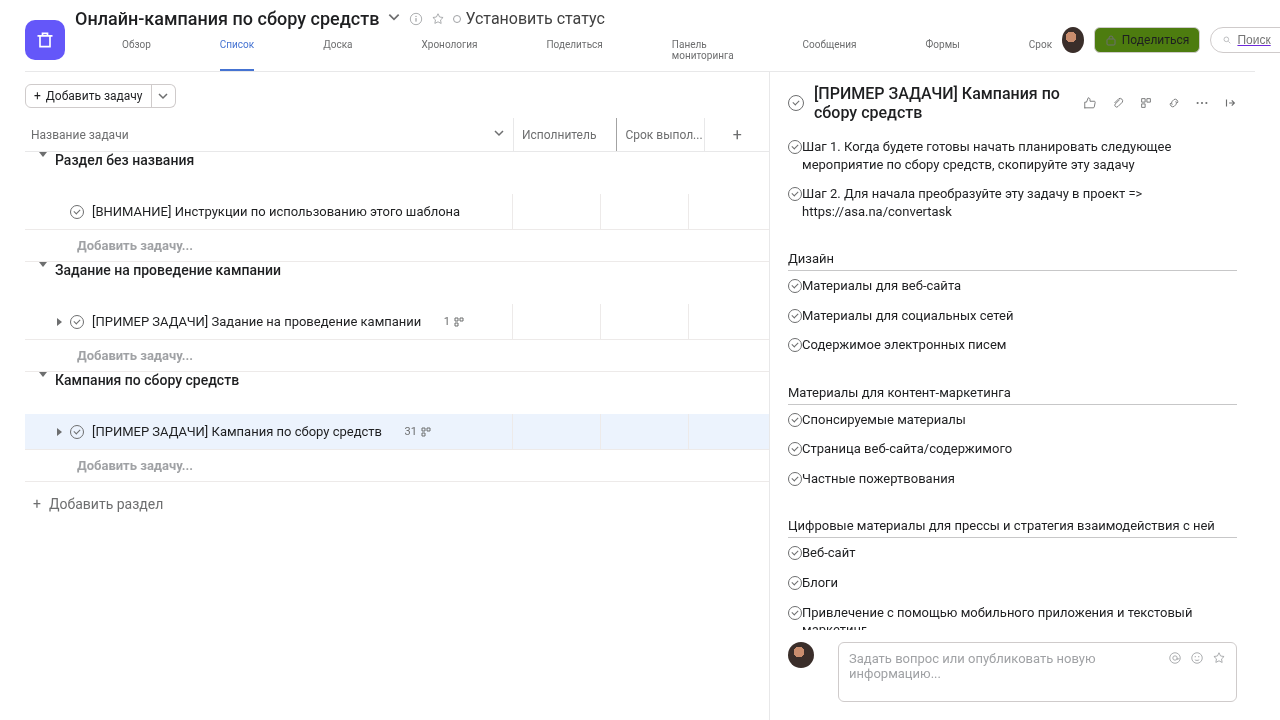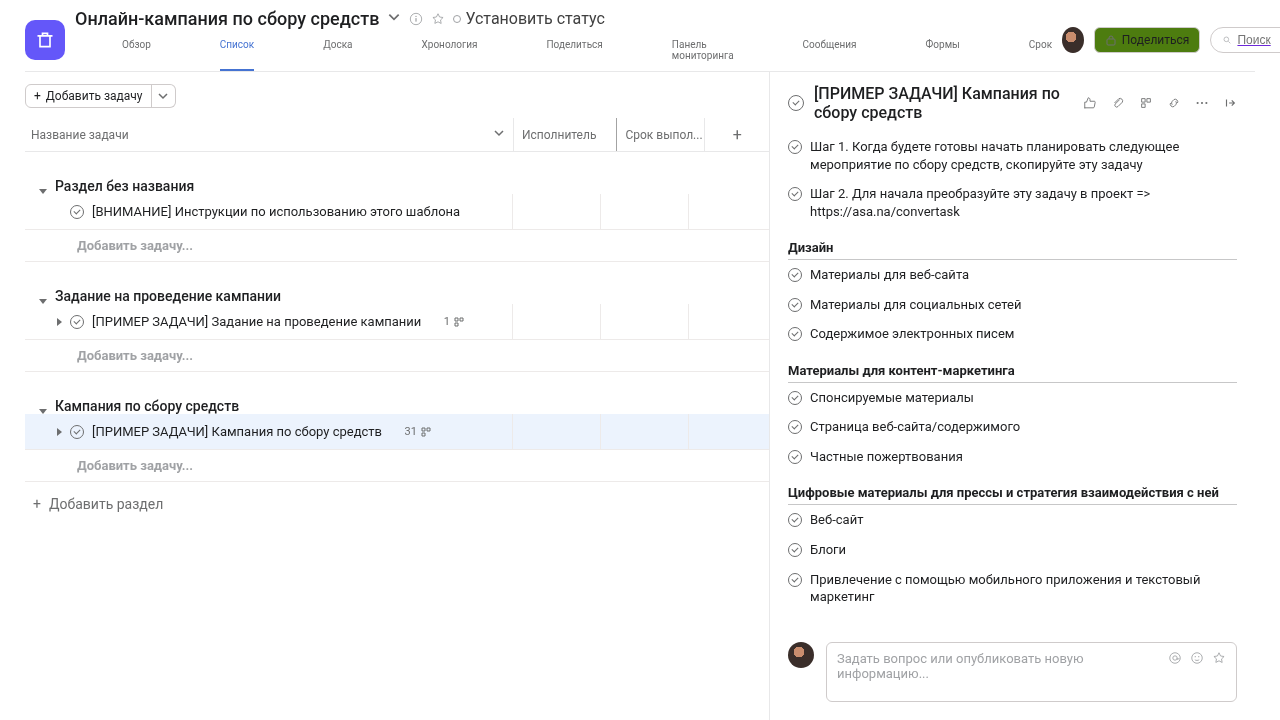--- a/index.html
+++ b/index.html
@@ -47,21 +47,21 @@
   
   .col-header { display: flex; align-items: center; border-bottom: 1px solid #e8e8e9; height: 34px; color: #6d6e6f; font-size: 12px; }
   .col-name { flex: 0 0 488px; padding-left: 6px; position: relative; display: flex; align-items: center; }
   .col-assignee { flex: 0 0 88px; border-left: 1px solid #e8e8e9; padding: 0 8px; height: 100%; display: flex; align-items: center; }
   .col-due { flex: 0 0 88px; border-left: 1px solid #a3a3a3; padding: 0 8px; height: 100%; display: flex; align-items: center; overflow: hidden; white-space: nowrap; text-overflow: ellipsis; margin-left: 12px; }
   .col-extra { flex: 1; border-left: 1px solid #e8e8e9; height: 100%; display: flex; align-items: center; justify-content: center; }
   .sort-caret { position: absolute; right: 8px; color: #6d6e6f; }
   .plus-col { color: #6d6e6f; font-size: 16px; cursor: pointer; }
 
   
-  .section-header { display: flex; align-items: flex-end; height: 42px; padding-left: 14px; gap: 8px; font-weight: 500; font-size: 14px; }
+  .section-header { display: flex; align-items: flex-start; height: 42px; padding-left: 14px; gap: 8px; font-weight: 500; font-size: 14px; }
   .tri { width: 0; height: 0; border-left: 4px solid transparent; border-right: 4px solid transparent; border-top: 5px solid #6d6e6f; }
   .task-row { display: flex; align-items: center; height: 36px; border-bottom: 1px solid #edeae9; font-size: 13px; }
   .task-row.selected { background: #ecf3fd; }
   .task-row .row-name { flex: 0 0 488px; display: flex; align-items: center; gap: 8px; padding-left: 32px; border-right: 1px solid #edeae9; height: 100%; }
   .task-row .row-assignee { flex: 0 0 88px; border-right: 1px solid #edeae9; height: 100%; }
   .task-row .row-due { flex: 0 0 88px; border-right: 1px solid #edeae9; height: 100%; }
   .task-row .row-extra { flex: 1; }
   .caret-right { width: 0; height: 0; border-top: 4px solid transparent; border-bottom: 4px solid transparent; border-left: 5px solid #6d6e6f; }
   .check-circ { width: 14px; height: 14px; border: 1.2px solid #6d6e6f; border-radius: 50%; position: relative; flex-shrink: 0; }
   .check-circ::after { content: ""; position: absolute; left: 3px; top: 3px; width: 5px; height: 3px; border-left: 1.2px solid #6d6e6f; border-bottom: 1.2px solid #6d6e6f; transform: rotate(-45deg); }
@@ -71,26 +71,26 @@
 
   
   .detail-header { display: flex; align-items: center; padding: 12px 18px 10px; gap: 10px; }
   .detail-title { font-size: 16px; font-weight: 500; flex: 1; }
   .detail-actions { display: flex; gap: 14px; color: #6d6e6f; }
   .detail-actions span { cursor: pointer; display: inline-flex; }
   .check-circ-lg { width: 16px; height: 16px; border: 1.3px solid #6d6e6f; border-radius: 50%; position: relative; flex-shrink: 0; }
   .check-circ-lg::after { content: ""; position: absolute; left: 4px; top: 4px; width: 5px; height: 3px; border-left: 1.3px solid #6d6e6f; border-bottom: 1.3px solid #6d6e6f; transform: rotate(-45deg); }
 
   .detail-body { flex: 1; overflow-y: auto; padding: 0 18px; }
-  .sub-item { display: flex; align-items: flex-start; gap: 8px; padding: 6px 0; font-size: 13px; }
+  .sub-item { display: flex; align-items: flex-start; padding: 6px 0; font-size: 13px; }
   .sub-item .check-circ { margin-top: 2px; }
   .sub-item-text { flex: 1; line-height: 1.35; }
-  .detail-section-title { font-size: 13px; font-weight: 700; border-bottom: 1px solid #c7c7c8; padding: 6px 0 4px; margin-top: 8px; }
-
-  .comment-bar { display: flex; padding: 12px 18px 18px; gap: 12px; align-items: flex-start; }
+  .detail-section-title { font-size: 13px; font-weight: 400; border-bottom: 1px solid #c7c7c8; padding: 6px 0 4px; margin-top: 19px; }
+
+  .comment-bar { display: flex; padding: 12px 18px 18px; gap: 24px; align-items: flex-start; }
   .comment-box { flex: 1; border: 1px solid #cfcbcb; border-radius: 6px; min-height: 60px; padding: 8px 10px; display: flex; justify-content: space-between; color: #a0a2a5; font-size: 13px; }
   .comment-icons { display: flex; gap: 8px; color: #a0a2a5; align-self: flex-start; }
 
   svg { width: 14px; height: 14px; }
   .sm { width: 12px; height: 12px; }
 </style>
 </head>
 <body>
 
 <div class="app-shell">

